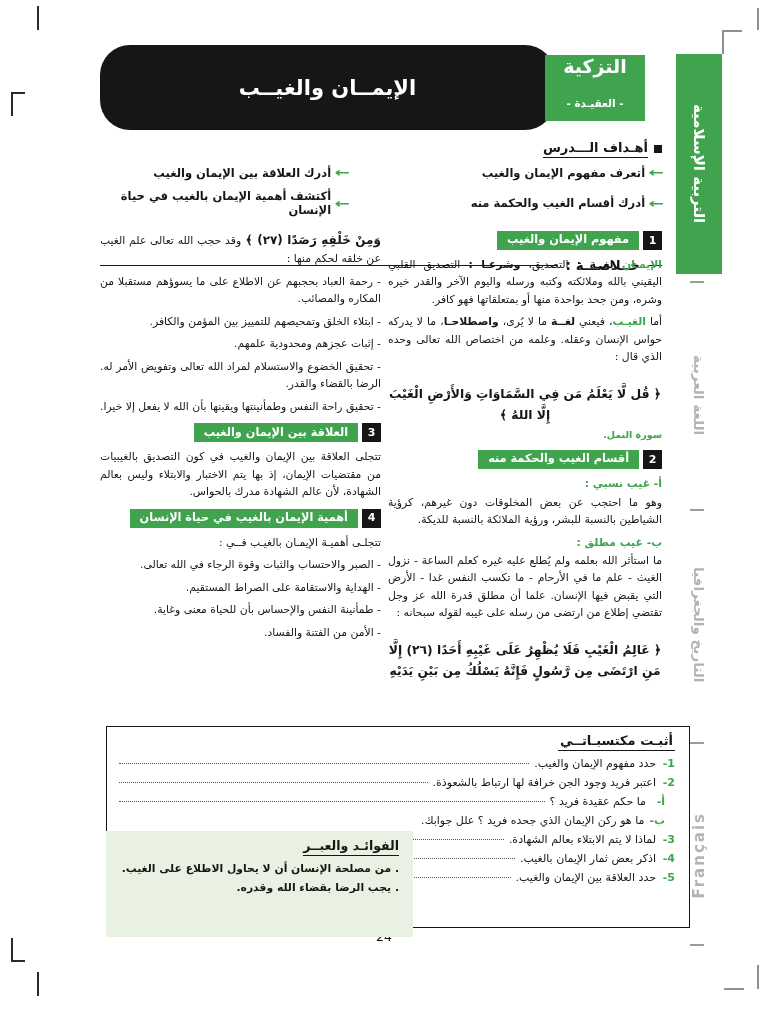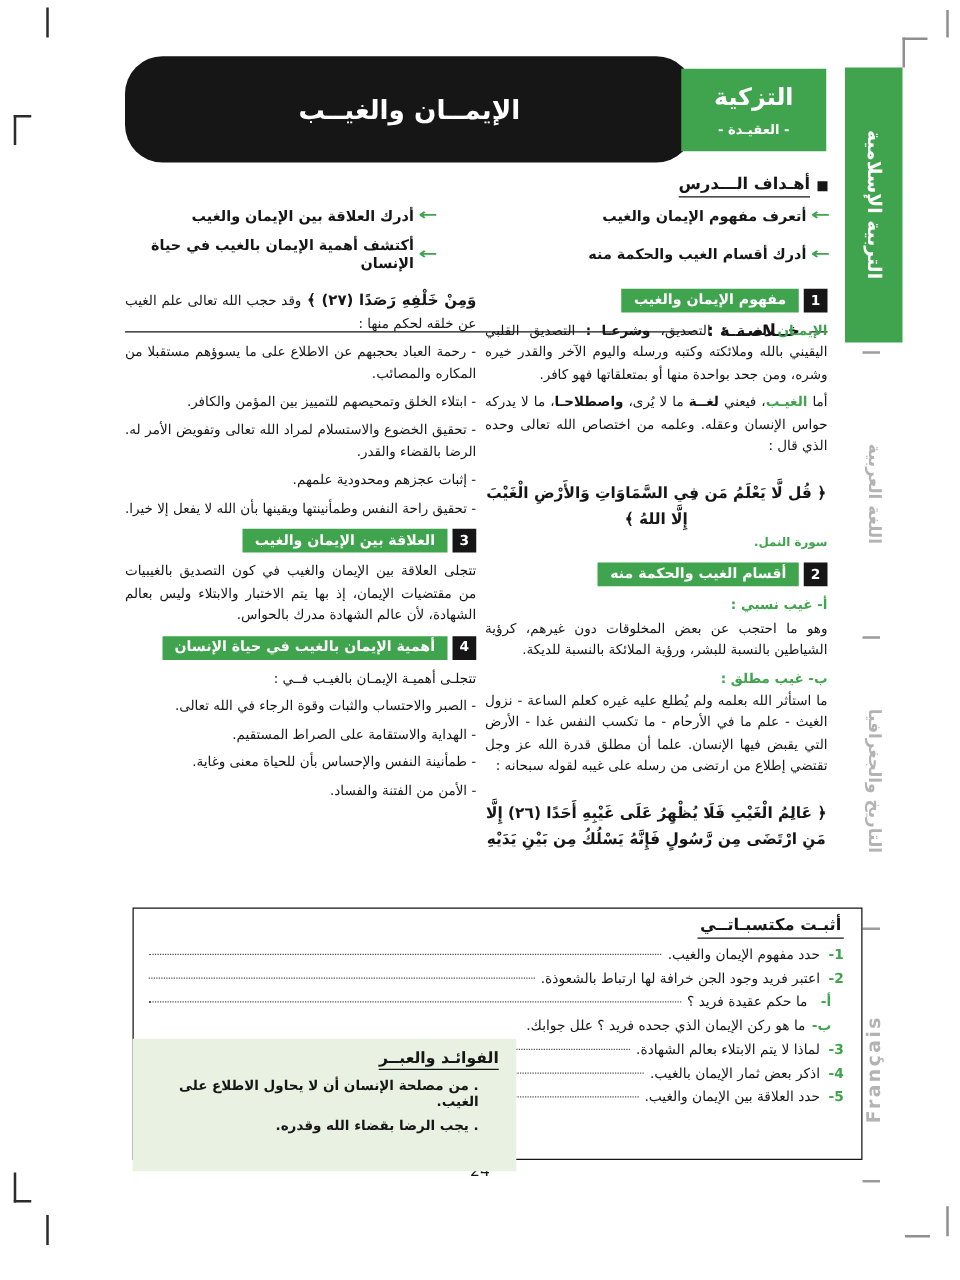--- a/index.html
+++ b/index.html
@@ -10,22 +10,22 @@
   
   .rail-tab{position:absolute;left:676px;width:46px;display:flex;align-items:center;justify-content:center;}
   .rail-tab .vtext{writing-mode:vertical-rl;white-space:nowrap;}
   .rail-active{background:#3fa44d;color:#ffffff;font-weight:bold;font-size:15px;}
   .rail-grey{color:#b3b3b3;font-weight:bold;font-size:13.5px;}
   .rail-fr .vtext{transform:rotate(180deg);letter-spacing:2px;font-size:15px;}
   .rail-tick{position:absolute;left:690px;width:14px;height:2px;background:#9c9c9c;}
   
   .title-box{position:absolute;left:100px;top:45px;width:455px;height:85px;background:#161616;color:#fff;
              display:flex;align-items:center;justify-content:center;font-weight:bold;font-size:21px;border-radius:30px;}
-  .unit-box{position:absolute;left:545px;top:55px;width:116px;height:66px;background:#3fa44d;color:#fff;
-            display:flex;flex-direction:column;align-items:center;justify-content:center;gap:9px;}
+  .unit-box{position:absolute;left:545px;top:55px;width:100px;height:66px;background:#3fa44d;color:#fff;
+            display:flex;flex-direction:column;align-items:center;gap:20px;}
   .unit-title{font-size:19px;font-weight:bold;}
   .unit-sub{font-size:10.5px;font-weight:bold;}
   
   .objectives{position:absolute;left:100px;top:140px;width:562px;direction:rtl;}
   .obj-head{display:flex;align-items:center;gap:6px;margin-bottom:7px;}
   .obj-bullet{width:8px;height:8px;background:#161616;}
   .obj-title{font-weight:bold;font-size:13px;border-bottom:1.5px solid #161616;padding-bottom:2px;}
   .obj-grid{display:grid;grid-template-columns:300px 1fr;grid-auto-flow:column;grid-template-rows:repeat(2,auto);
             row-gap:9px;column-gap:14px;}
   .obj-item{display:flex;align-items:center;gap:6px;font-size:11.5px;font-weight:bold;}
@@ -60,21 +60,21 @@
   .q-row{display:flex;align-items:baseline;gap:5px;font-size:11px;margin:6px 0;}
   .q-row.sub{margin-right:10px;}
   .q-num{color:#3fa44d;font-weight:bold;min-width:14px;}
   .q-text{white-space:nowrap;}
   .q-dots{flex:1;border-bottom:1.5px dotted #555;transform:translateY(-3px);}
   
   .benefits{position:absolute;left:106px;top:831px;width:279px;height:92px;background:#e9f2e2;direction:rtl;
             padding:7px 14px;z-index:5;}
   .benefits-title{font-weight:bold;font-size:12.5px;width:fit-content;border-bottom:1.2px solid #161616;
                   padding-bottom:2px;margin-bottom:6px;}
-  .benefit-item{font-size:10.8px;font-weight:bold;margin:6px 16px;}
+  .benefit-item{font-size:10.8px;font-weight:bold;margin:6px 0;}
   .page-num{position:absolute;left:0;top:929px;width:768px;text-align:center;font-size:12.5px;}
 </style>
 </head>
 <body>
 
 <div>
 
   <div class="mark" style="left:37px;top:6px;width:2px;height:24px;"></div>
   <div class="mark" style="left:11px;top:92px;width:2px;height:24px;"></div>
   <div class="mark" style="left:11px;top:92px;width:14px;height:2px;"></div>
@@ -160,22 +160,22 @@
     <p class="body">وهو ما احتجب عن بعض المخلوقات دون غيرهم، كرؤية الشياطين بالنسبة للبشر، ورؤية الملائكة بالنسبة للديكة.</p>
     <div class="g subhead">ب- غيب مطلق :</div>
     <p class="body">ما استأثر الله بعلمه ولم يُطلع عليه غيره كعلم الساعة - نزول الغيث - علم ما في الأرحام - ما تكسب النفس غدا - الأرض التي يقبض فيها الإنسان. علما أن مطلق قدرة الله عز وجل تقتضي إطلاع من ارتضى من رسله على غيبه لقوله سبحانه :</p>
     <div class="verse">﴿ عَالِمُ الْغَيْبِ فَلَا يُظْهِرُ عَلَى غَيْبِهِ أَحَدًا (٢٦) إِلَّا مَنِ ارْتَضَى مِن رَّسُولٍ فَإِنَّهُ يَسْلُكُ مِن بَيْنِ يَدَيْهِ</div>
   </div>
 
   <div class="col col-left">
     <p class="body"><span class="verse-inline">وَمِنْ خَلْفِهِ رَصَدًا (٢٧) ﴾ </span><span>وقد حجب الله تعالى علم الغيب عن خلقه لحكم منها :</span></p>
     <p class="body">- رحمة العباد بحجبهم عن الاطلاع على ما يسوؤهم مستقبلا من المكاره والمصائب.</p>
     <p class="body">- ابتلاء الخلق وتمحيصهم للتمييز بين المؤمن والكافر.</p>
+    <p class="body">- إثبات عجزهم ومحدودية علمهم.</p>
     <p class="body">- تحقيق الخضوع والاستسلام لمراد الله تعالى وتفويض الأمر له. الرضا بالقضاء والقدر.</p>
-    <p class="body">- إثبات عجزهم ومحدودية علمهم.</p>
     <p class="body">- تحقيق راحة النفس وطمأنينتها ويقينها بأن الله لا يفعل إلا خيرا.</p>
     <div class="sec-head">
       <span class="sec-num">3</span>
       <span class="sec-title">العلاقة بين الإيمان والغيب</span>
     </div>
     <p class="body">تتجلى العلاقة بين الإيمان والغيب في كون التصديق بالغيبيات من مقتضيات الإيمان، إذ بها يتم الاختبار والابتلاء وليس بعالم الشهادة، لأن عالم الشهادة مدرك بالحواس.</p>
     <div class="sec-head">
       <span class="sec-num">4</span>
       <span class="sec-title">أهمية الإيمان بالغيب في حياة الإنسان</span>
     </div>

